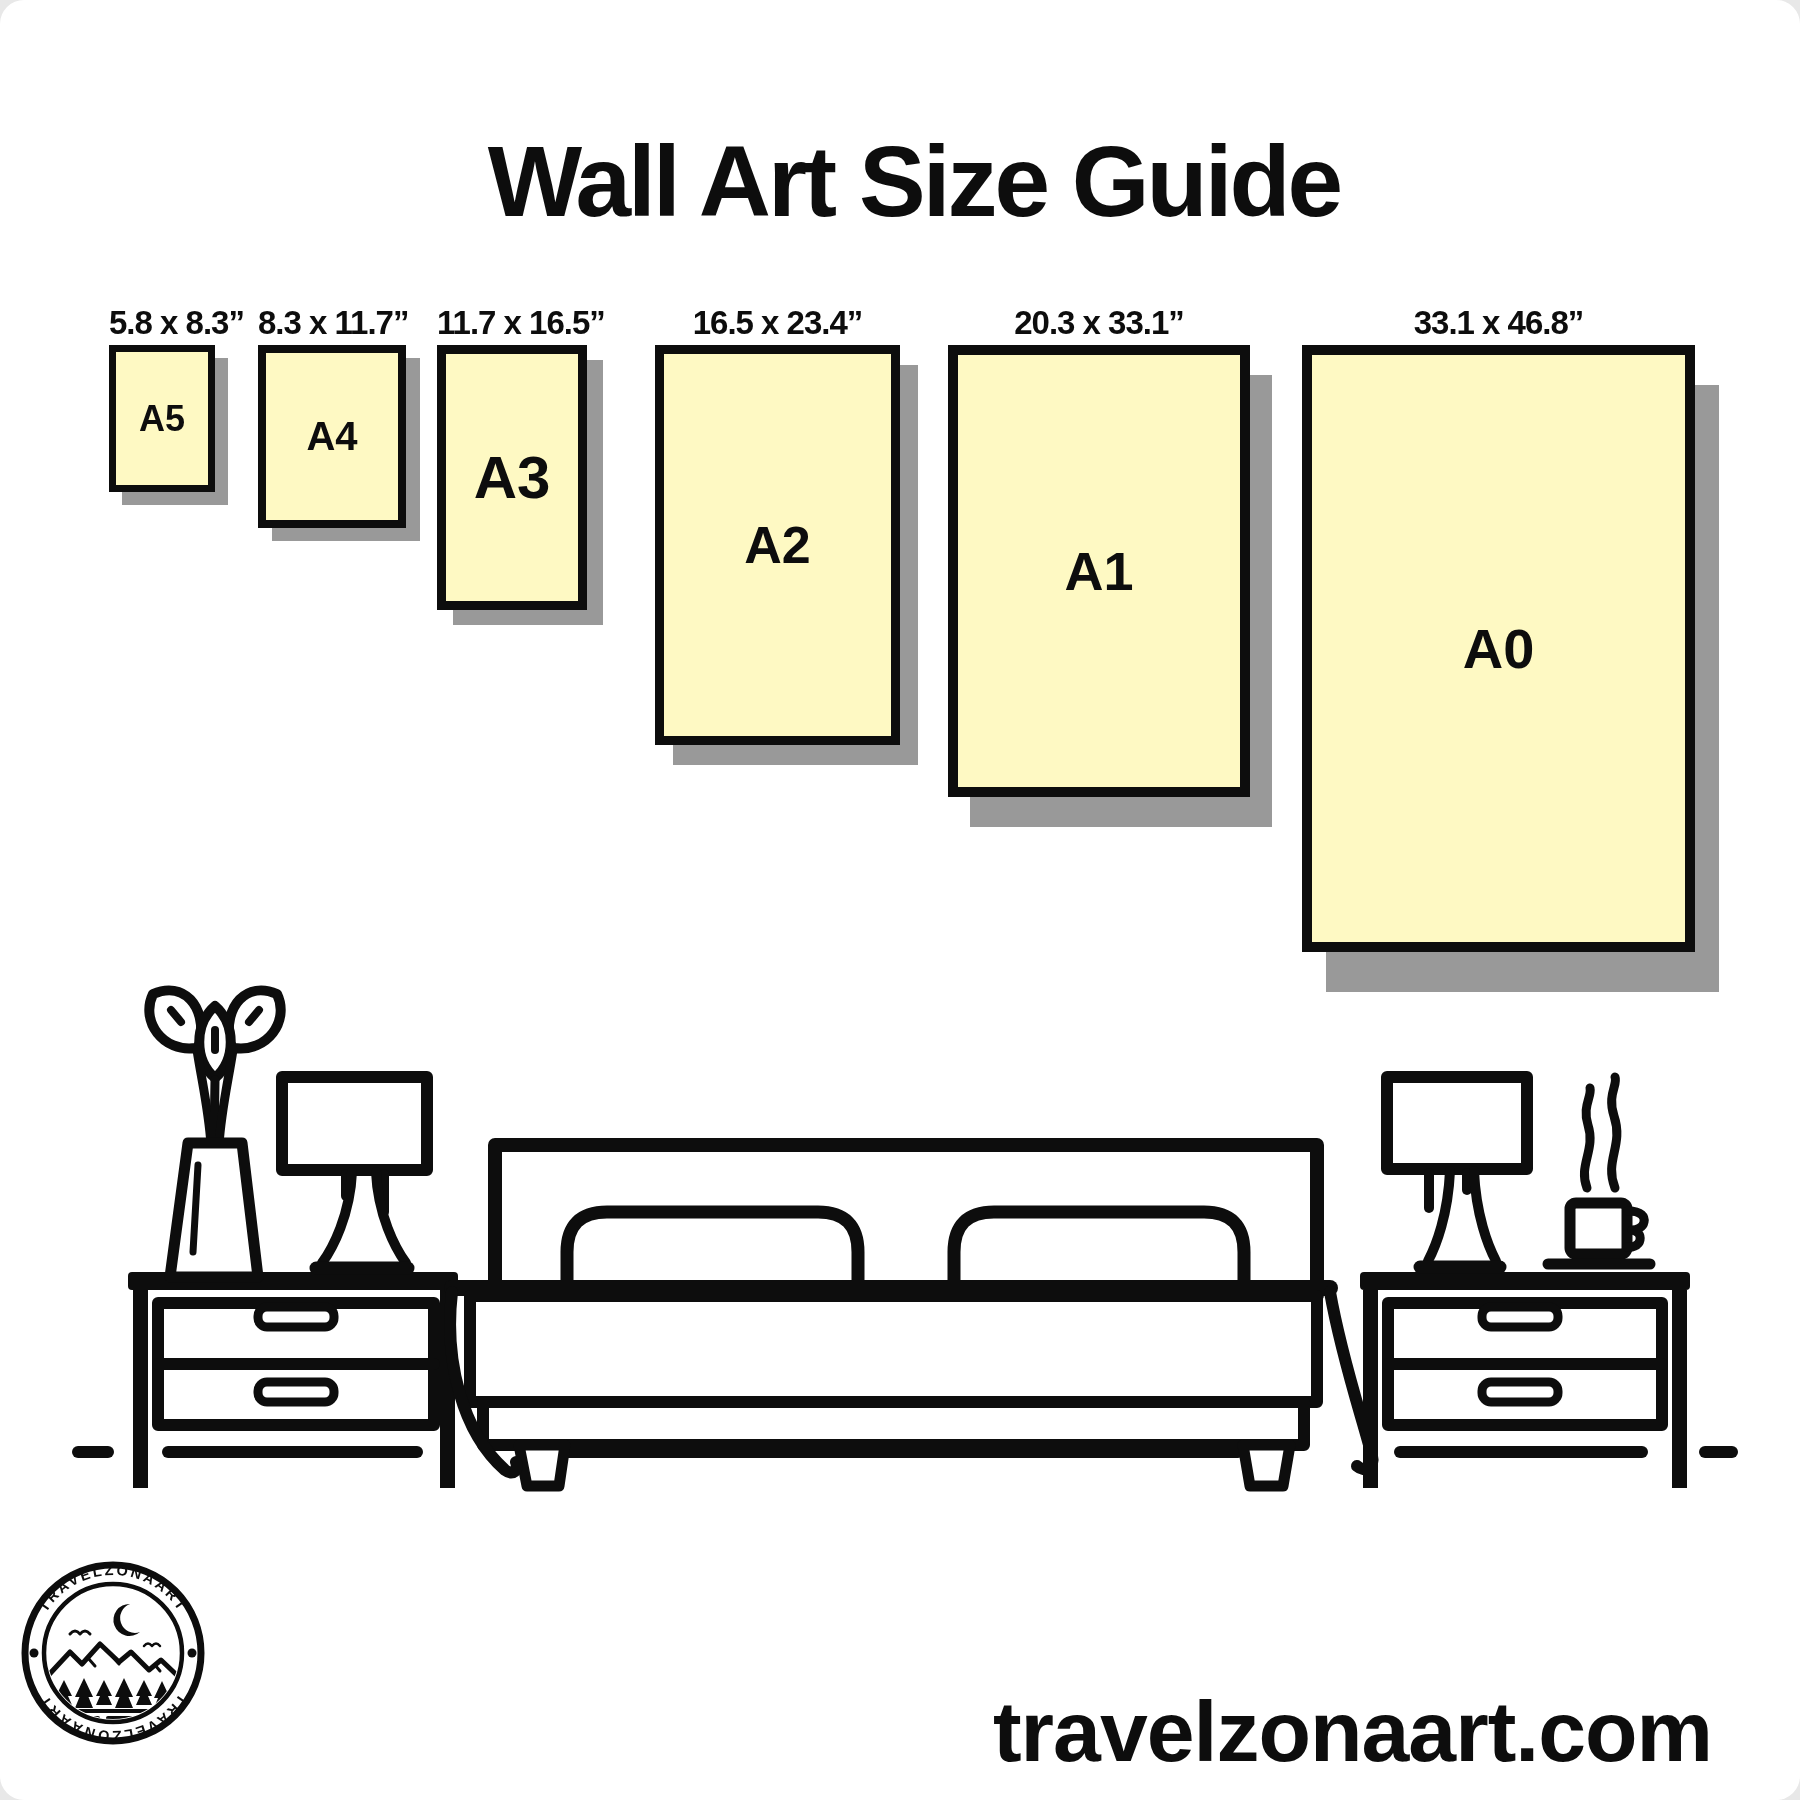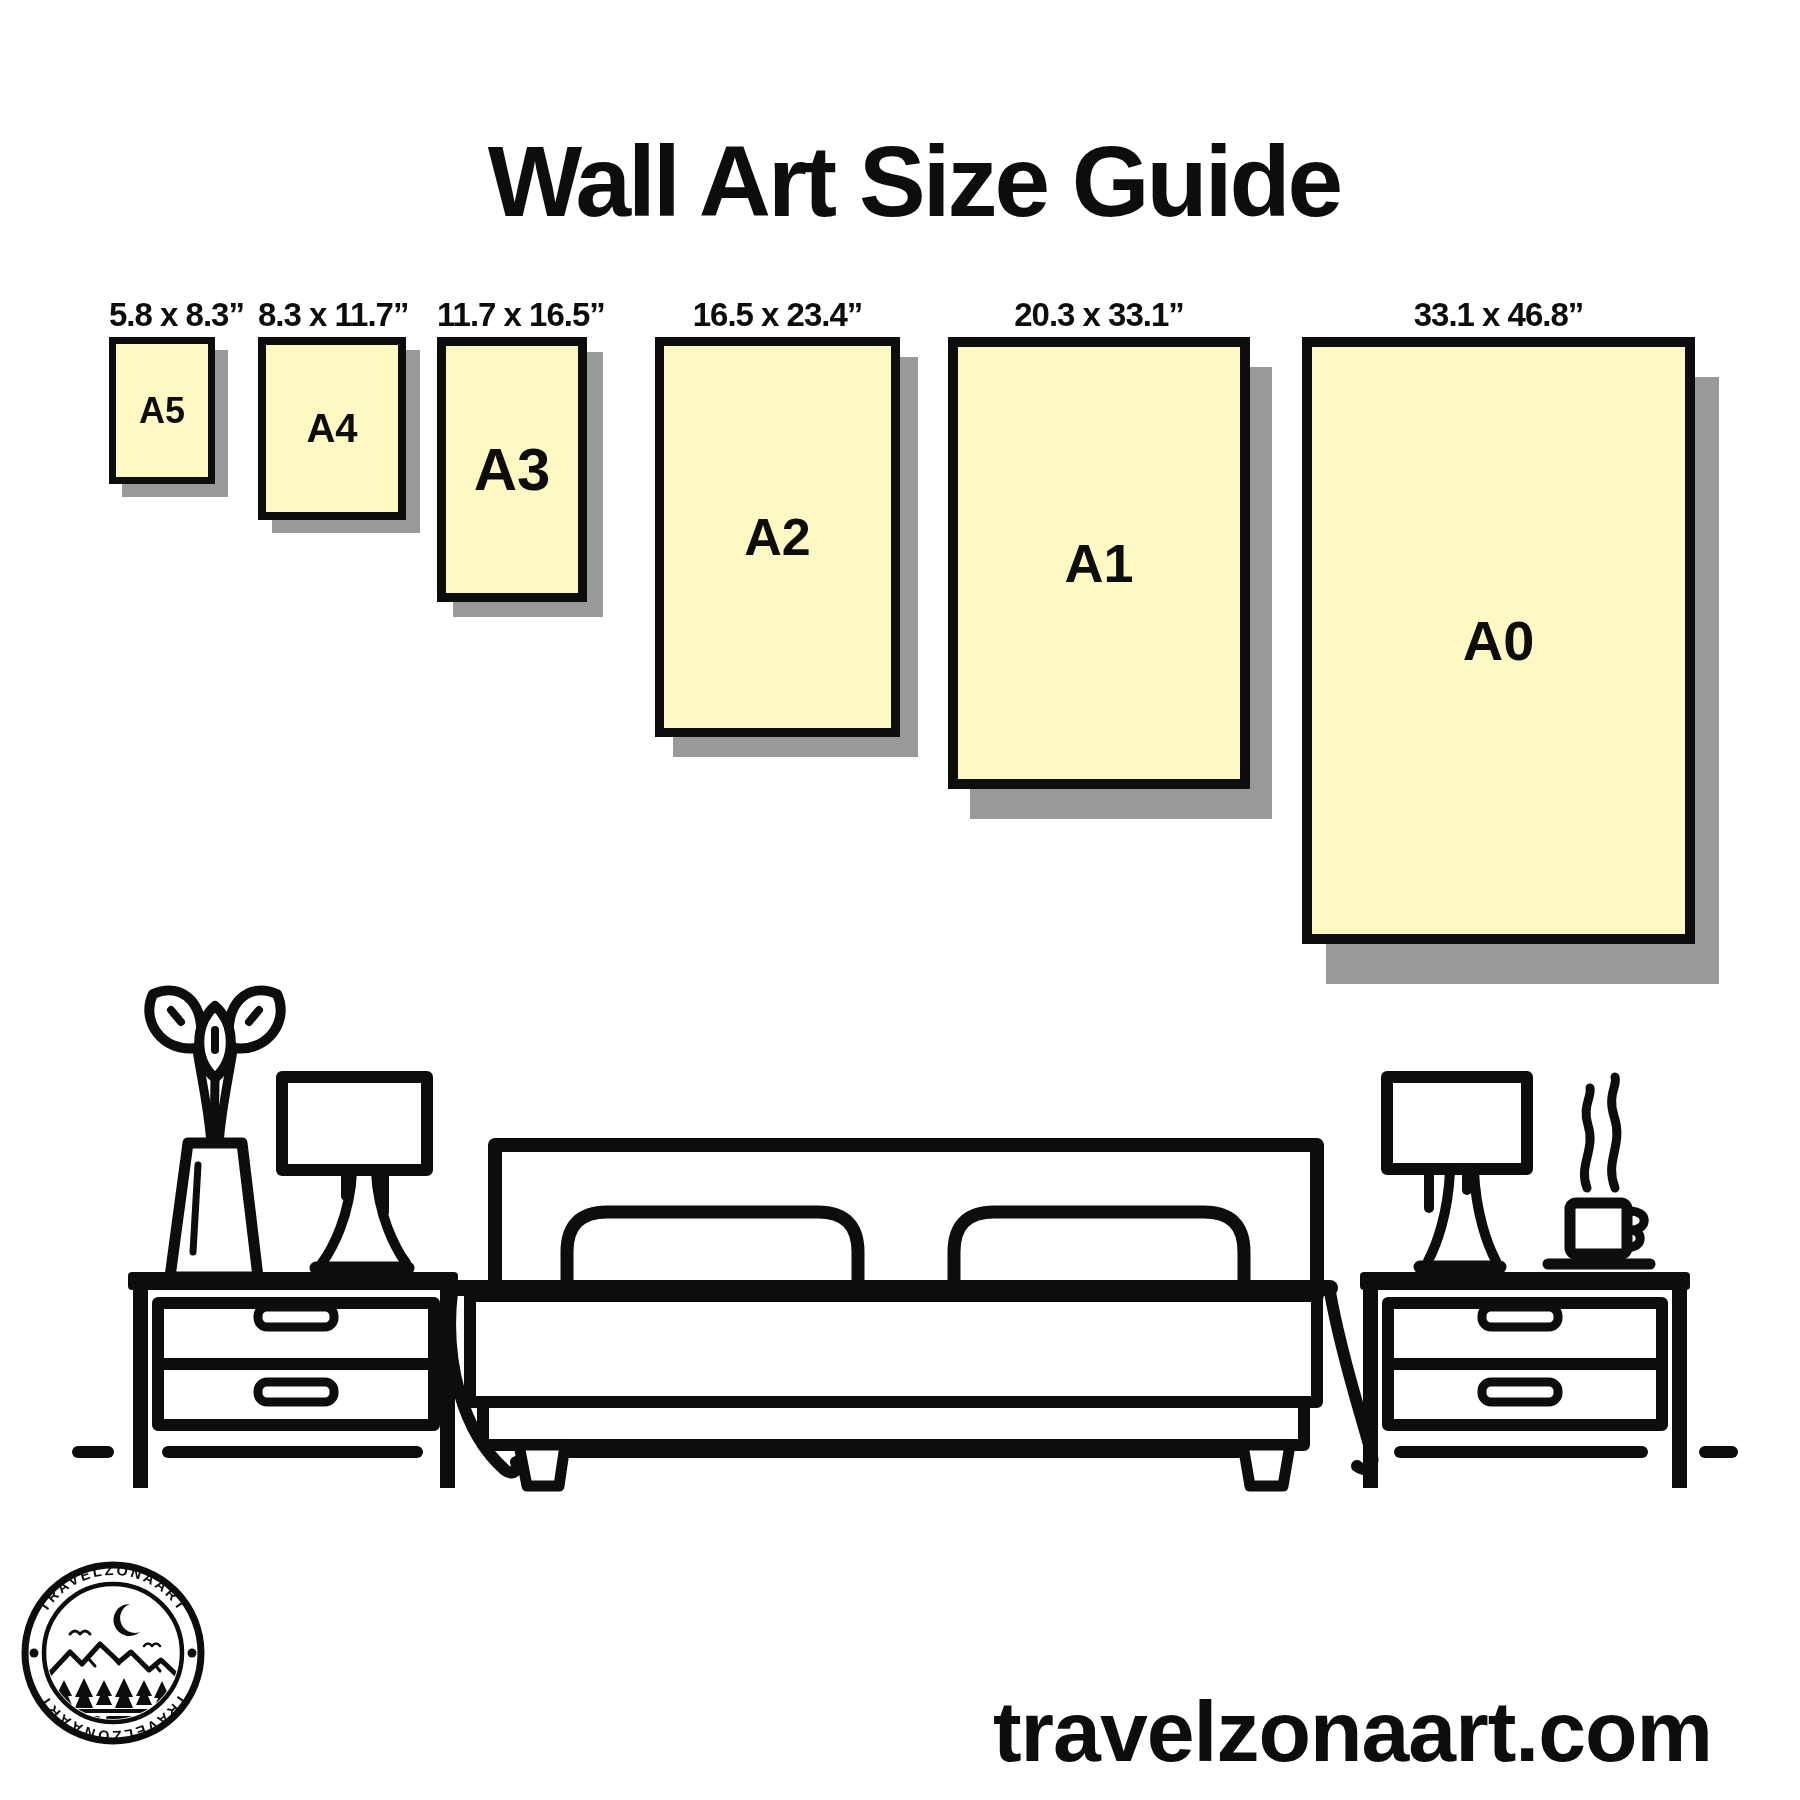--- a/index.html
+++ b/index.html
@@ -3,31 +3,32 @@
 <meta charset="utf-8">
 <style>
   html,body{margin:0;padding:0;background:#e8e8e8;}
   .canvas{
     position:relative;
     width:1800px;height:1800px;
     background:#ffffff;
     overflow:hidden;
     font-family:"Liberation Sans","DejaVu Sans",sans-serif;
     color:#0d0d0d;
+    border-radius:24px;
     --ink:#0d0d0d;
     --sh:#999999;
   }
   .page-title{
     position:absolute;left:0;right:0;top:124px;
     text-align:center;text-indent:28px;
     font-size:100px;font-weight:800;letter-spacing:-3px;
     color:var(--ink);white-space:nowrap;
   }
   
-  .frame{position:absolute;top:296px;}
+  .frame{position:absolute;top:304px;}
   .dim{
     height:36px;margin-bottom:5px;text-align:center;
     font-size:33px;font-weight:700;letter-spacing:-1px;white-space:nowrap;
   }
   .paper{
     box-sizing:border-box;width:100%;
     background:#fef9c3;border-style:solid;border-color:var(--ink);
     display:flex;align-items:center;justify-content:center;
     font-weight:700;color:var(--ink);
   }

